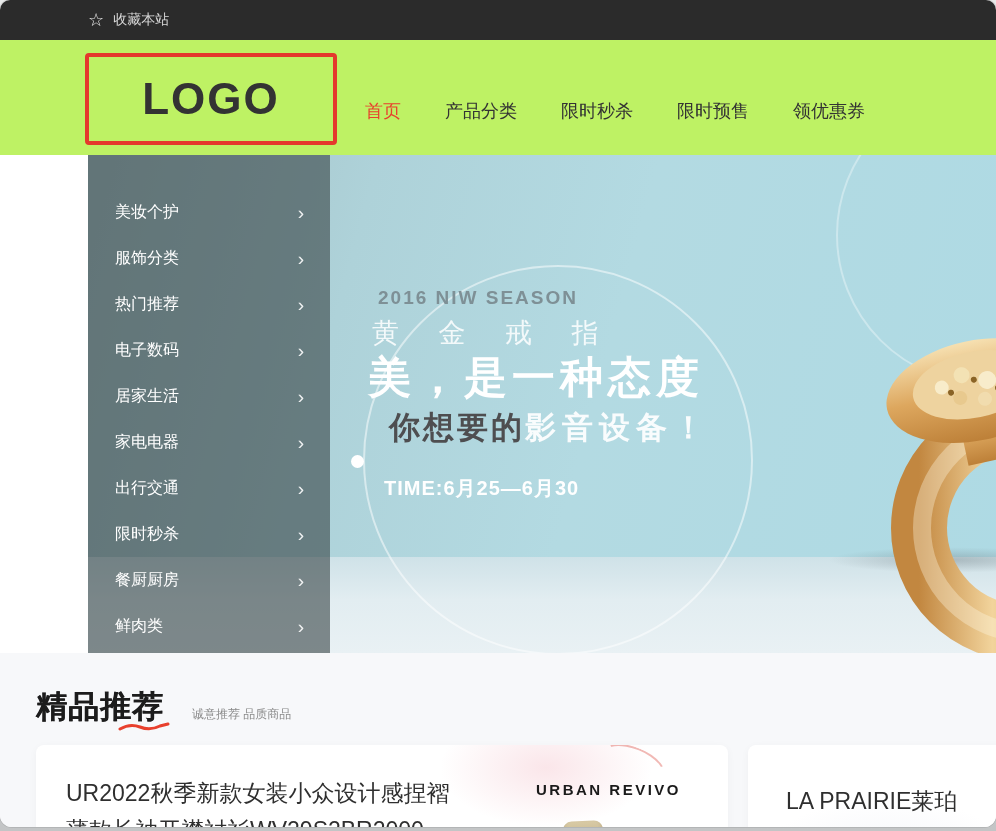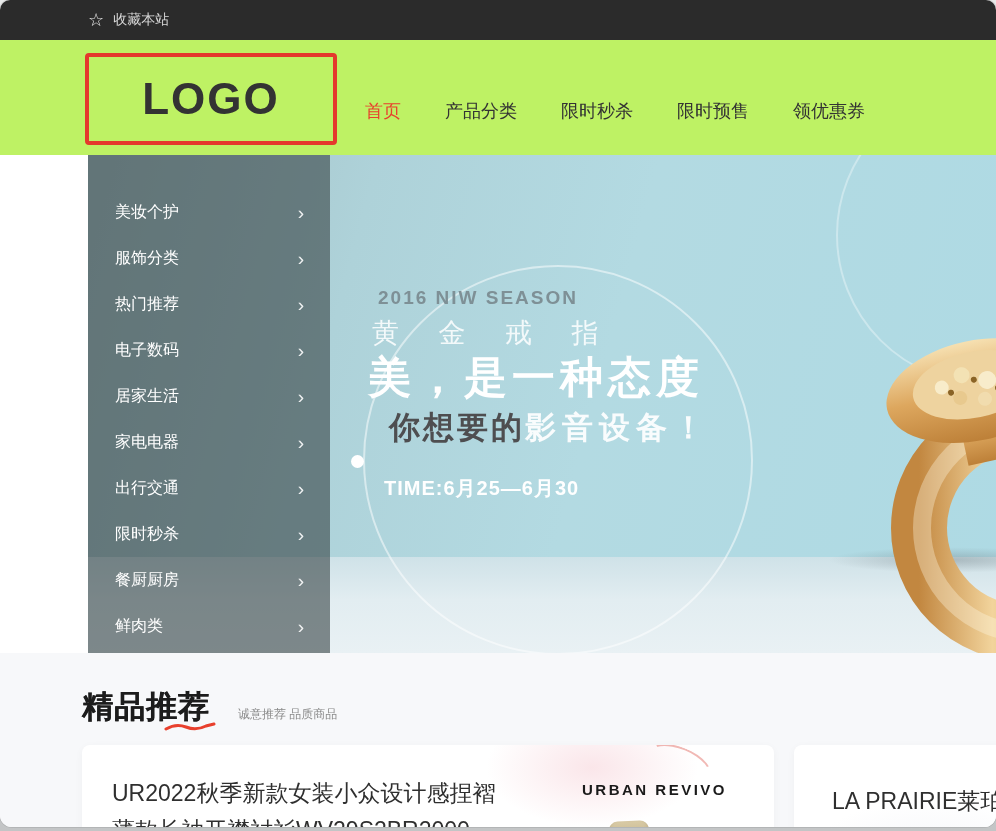--- a/index.html
+++ b/index.html
@@ -38,21 +38,21 @@
   .ring-shadow { position:absolute; left:740px; top:392px; width:240px; height:26px; border-radius:50%;
             background:radial-gradient(ellipse at center, rgba(110,122,128,.4) 0%, rgba(110,122,128,0) 70%); }
 
   
   .side-menu { position:absolute; left:0; top:0; width:242px; height:498px; background:rgba(58,71,73,.62); padding-top:34px; }
   .menu-item { height:46px; display:flex; align-items:center; justify-content:space-between; padding:0 26px 0 27px; cursor:pointer; }
   .menu-item .lbl { color:#fff; font-size:16px; }
   .menu-item .chev { color:rgba(255,255,255,.9); font-size:19px; line-height:1; }
 
   
-  .content { background:#f7f8fa; height:174px; padding-left:82px; }
+  .content { background:#f7f8fa; height:174px; padding-left:36px; }
   .rec-head { display:flex; align-items:flex-end; padding-top:33px; }
   .rec-title { position:relative; font-size:31px; font-weight:900; color:#1c1c1c; letter-spacing:1px; text-shadow:.6px 0 0 #1c1c1c; }
   .rec-title svg { position:absolute; left:82px; bottom:-4px; }
   .rec-sub { font-size:12px; color:#8a8a8a; margin-left:28px; margin-bottom:5px; }
 
   .cards { display:flex; gap:20px; margin-top:17px; }
   .card { position:relative; background:#fff; border-radius:8px; height:120px; box-shadow:0 2px 8px rgba(0,0,0,.04); overflow:hidden; cursor:pointer; }
   .card1 { flex:0 0 692px; padding:30px 0 0 30px; }
   .card2 { flex:0 0 280px; padding:38px 0 0 38px; }
   .card-title { font-size:23px; color:#2f2f2f; line-height:37px; position:relative; z-index:2; }

